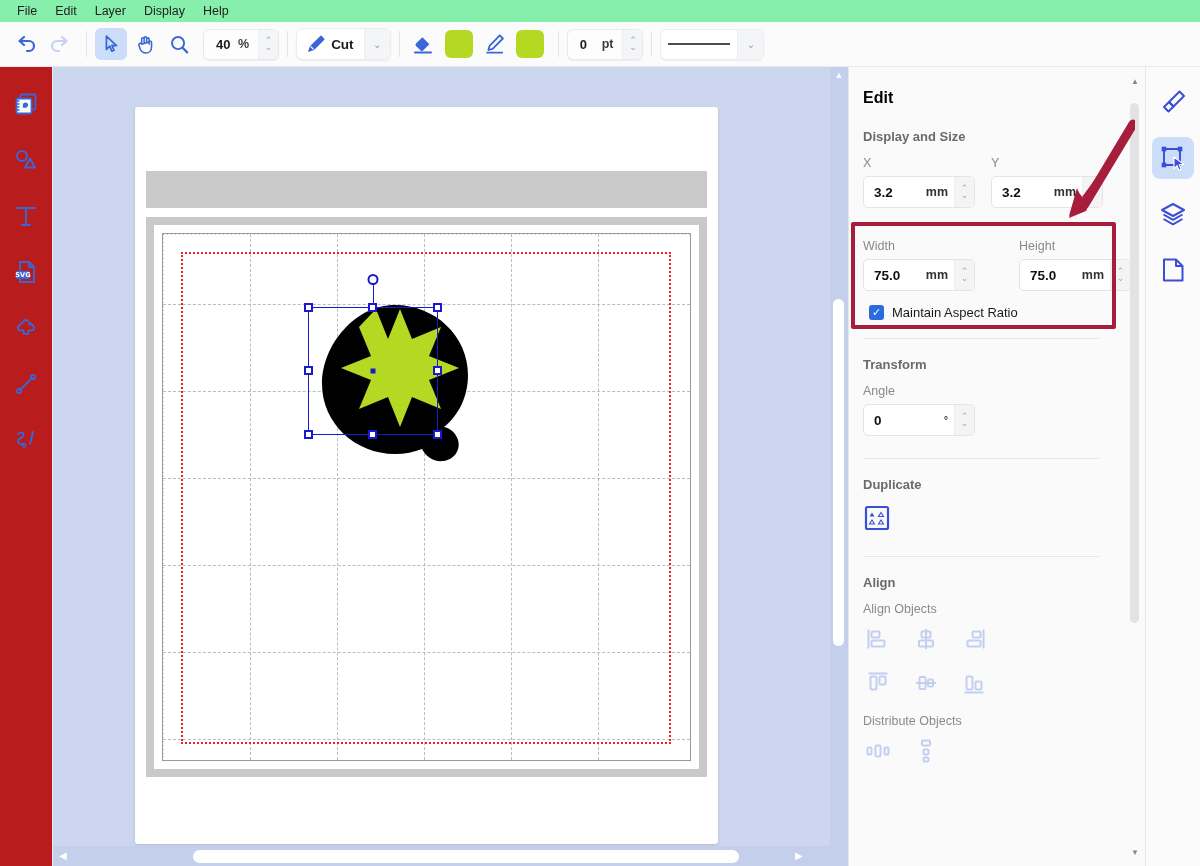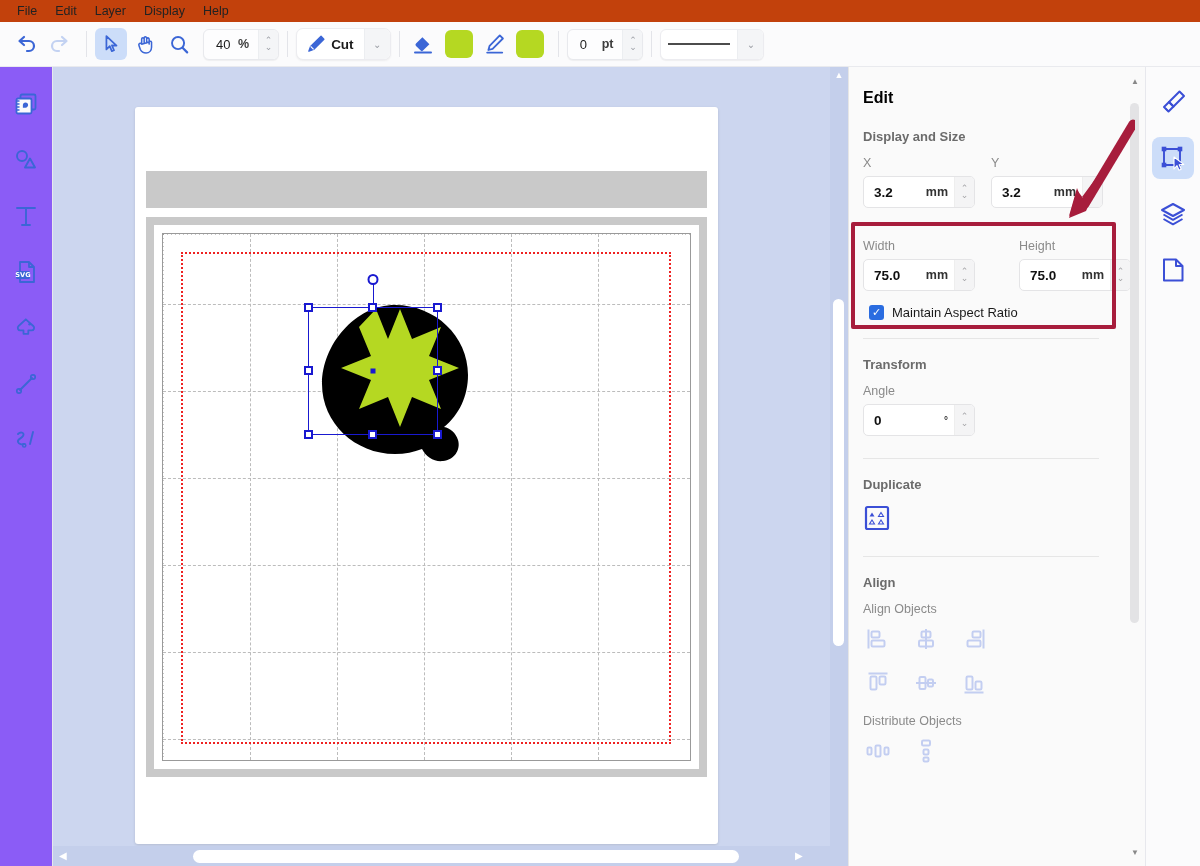--- a/index.html
+++ b/index.html
@@ -7,21 +7,21 @@
     width: 1200px; height: 866px;
     font-family: "Liberation Sans", sans-serif;
     background: #ffffff;
     overflow: hidden;
   }
   .app { position: relative; width: 1200px; height: 866px; background: #fff; }
 
   
   .menubar {
     position: absolute; left: 0; top: 0; width: 1200px; height: 22px;
-    background: #c2410c; display: flex; align-items: center; padding-left: 8px;
+    background: #86efac; display: flex; align-items: center; padding-left: 8px;
   }
   .menu-item {
     font-size: 12.5px; color: #222; padding: 2px 9px; cursor: default;
     line-height: 16px;
   }
 
   
   .toolbar {
     position: absolute; left: 0; top: 22px; width: 1200px; height: 45px;
     background: #fbfbfc; display: flex; align-items: center; padding-left: 10px;
@@ -33,21 +33,21 @@
   }
   .tb-icon.active { background: #ccddf9; }
   .tb-sep { width: 1px; height: 26px; background: #e3e4e9; margin: 0 8px; }
 
   .field {
     display: flex; align-items: center; height: 31px;
     background: #fdfdfe; border: 1px solid #e8e9ed; border-radius: 6px;
     box-shadow: 0 1px 1px rgba(0,0,0,.05);
   }
   .field .val {
-    font-size: 13px; font-weight: normal; color: #1c1c1c; padding: 0 6px 0 12px;
+    font-size: 13px; font-weight: bold; color: #1c1c1c; padding: 0 6px 0 12px;
     min-width: 34px;
   }
   .field .unit { font-size: 12.5px; font-weight: bold; color: #3c3c3c; padding-right: 9px;}
   .spin {
     width: 20px; height: 100%; border-left: 1px solid #eceef1;
     display: flex; flex-direction: column; align-items: center;
     justify-content: center; background: #f4f5f7; border-radius: 0 5px 5px 0;
   }
   .spin span { display: block; line-height: 7px; font-size: 9px; color: #9a9da4; }
 
@@ -73,21 +73,21 @@
   .linesel .lineprev { flex: 1; display: flex; align-items: center; justify-content: center; }
   .linesel .caret {
     width: 26px; height: 100%; display: flex; align-items: center; justify-content: center;
     background: #f4f5f7; border-left: 1px solid #eceef1; border-radius: 0 5px 5px 0;
     font-size: 10px; color: #9a9da4;
   }
 
   
   .leftrail {
     position: absolute; left: 0; top: 67px; width: 53px; height: 799px;
-    background: #8b5cf6; border-right: 1px solid #e7e8ed;
+    background: #b91c1c; border-right: 1px solid #e7e8ed;
     display: flex; flex-direction: column; align-items: center; padding-top: 16px;
   }
   .rail-btn {
     width: 42px; height: 42px; display: flex; align-items: center;
     justify-content: center; margin-bottom: 14px; border-radius: 7px;
   }
 
   
   .canvasarea {
     position: absolute; left: 53px; top: 67px; width: 795px; height: 799px;

